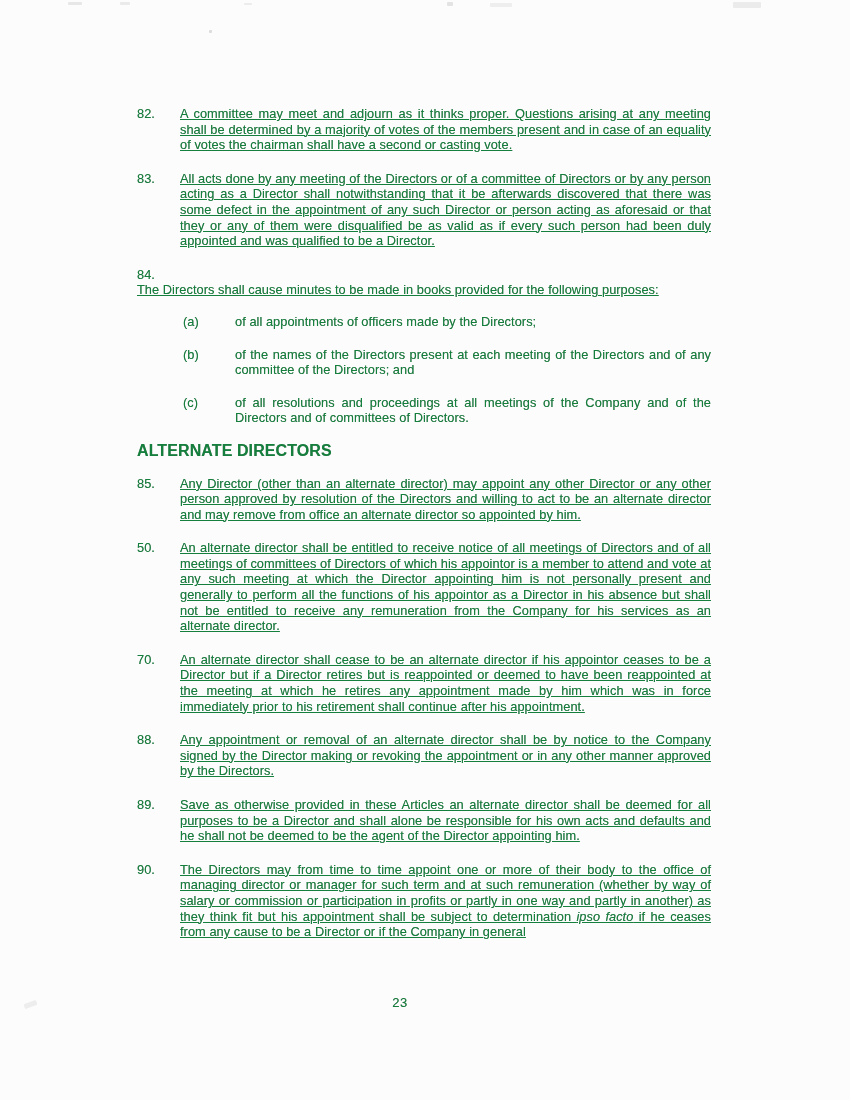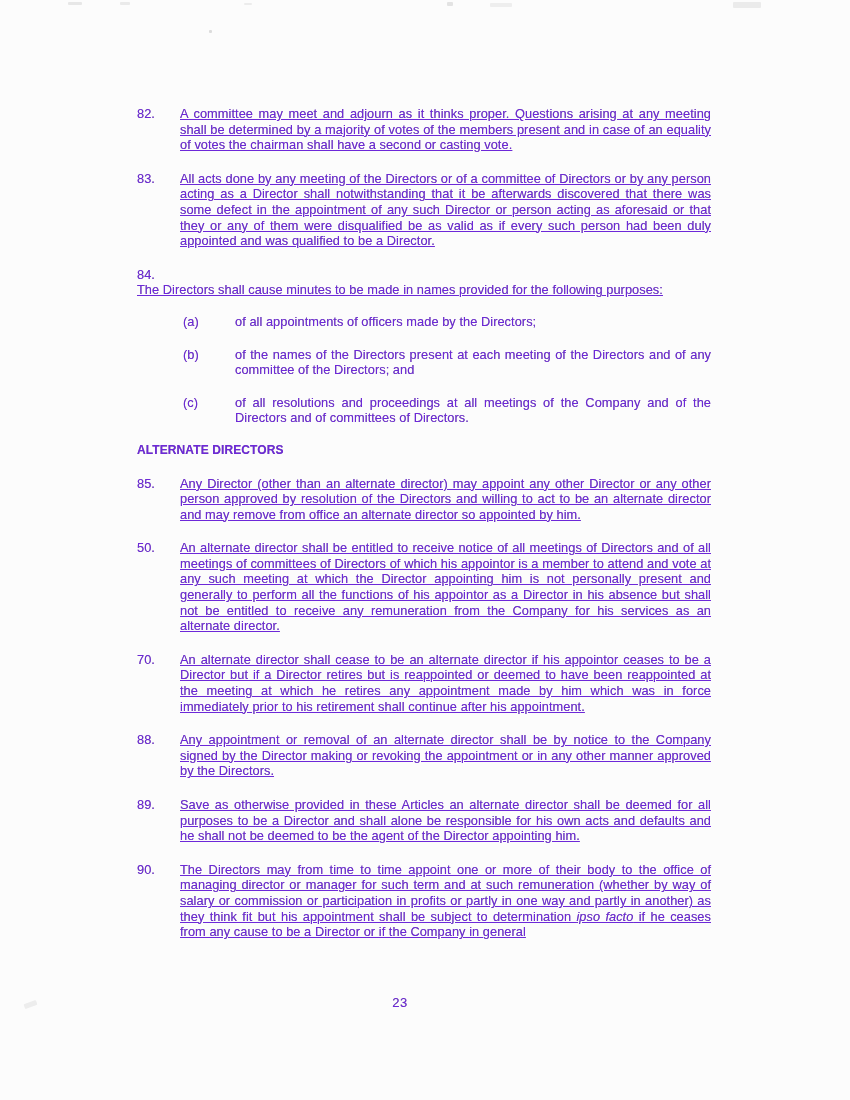--- a/index.html
+++ b/index.html
@@ -4,21 +4,21 @@
 <style>
   html, body { margin: 0; padding: 0; background: #e9e9e9; }
   .page {
     position: relative;
     width: 850px;
     height: 1100px;
     margin: 0 auto;
     background: #fcfcfc;
     overflow: hidden;
     font-family: "Liberation Sans", "DejaVu Sans", sans-serif;
-    color: #6d28d9;
+    color: #15803d;
     -webkit-font-smoothing: antialiased;
   }
   .content {
     position: absolute;
     left: 137px;
     top: 106px;
     width: 574px;
     font-size: 12.8px;
     line-height: 15.6px;
     letter-spacing: 0.05px;
@@ -26,21 +26,21 @@
   }
   .para { display: flex; margin: 0 0 18px 0; }
   .para .num { width: 43px; flex-shrink: 0; }
   .para .ptext { flex: 1; text-align: justify; text-decoration: underline; }
   .para.tight { margin-bottom: 16px; flex-direction: column; }
   .subitem { display: flex; margin: 0 0 17px 46px; }
   .subitem .slabel { width: 52px; flex-shrink: 0; }
   .subitem .stext { flex: 1; text-align: justify; }
   .heading {
     font-weight: bold;
-    font-size: 12px;
+    font-size: 16px;
     margin: 0 0 17px 0;
     letter-spacing: 0.1px;
   }
   .italic { font-style: italic; }
   .page-number {
     position: absolute;
     top: 995px;
     left: 0;
     width: 800px;
     text-align: center;
@@ -79,21 +79,21 @@
       <div class="ptext">A committee may meet and adjourn as it thinks proper. Questions arising at any meeting shall be determined by a majority of votes of the members present and in case of an equality of votes the chairman shall have a second or casting vote.</div>
     </div>
 
     <div class="para">
       <div class="num">83.</div>
       <div class="ptext">All acts done by any meeting of the Directors or of a committee of Directors or by any person acting as a Director shall notwithstanding that it be afterwards discovered that there was some defect in the appointment of any such Director or person acting as aforesaid or that they or any of them were disqualified be as valid as if every such person had been duly appointed and was qualified to be a Director.</div>
     </div>
 
     <div class="para tight">
       <div class="num">84.</div>
-      <div class="ptext">The Directors shall cause minutes to be made in names provided for the following purposes:</div>
+      <div class="ptext">The Directors shall cause minutes to be made in books provided for the following purposes:</div>
     </div>
 
     <div class="subitem">
       <div class="slabel">(a)</div>
       <div class="stext">of all appointments of officers made by the Directors;</div>
     </div>
 
     <div class="subitem">
       <div class="slabel">(b)</div>
       <div class="stext">of the names of the Directors present at each meeting of the Directors and of any committee of the Directors; and</div>

